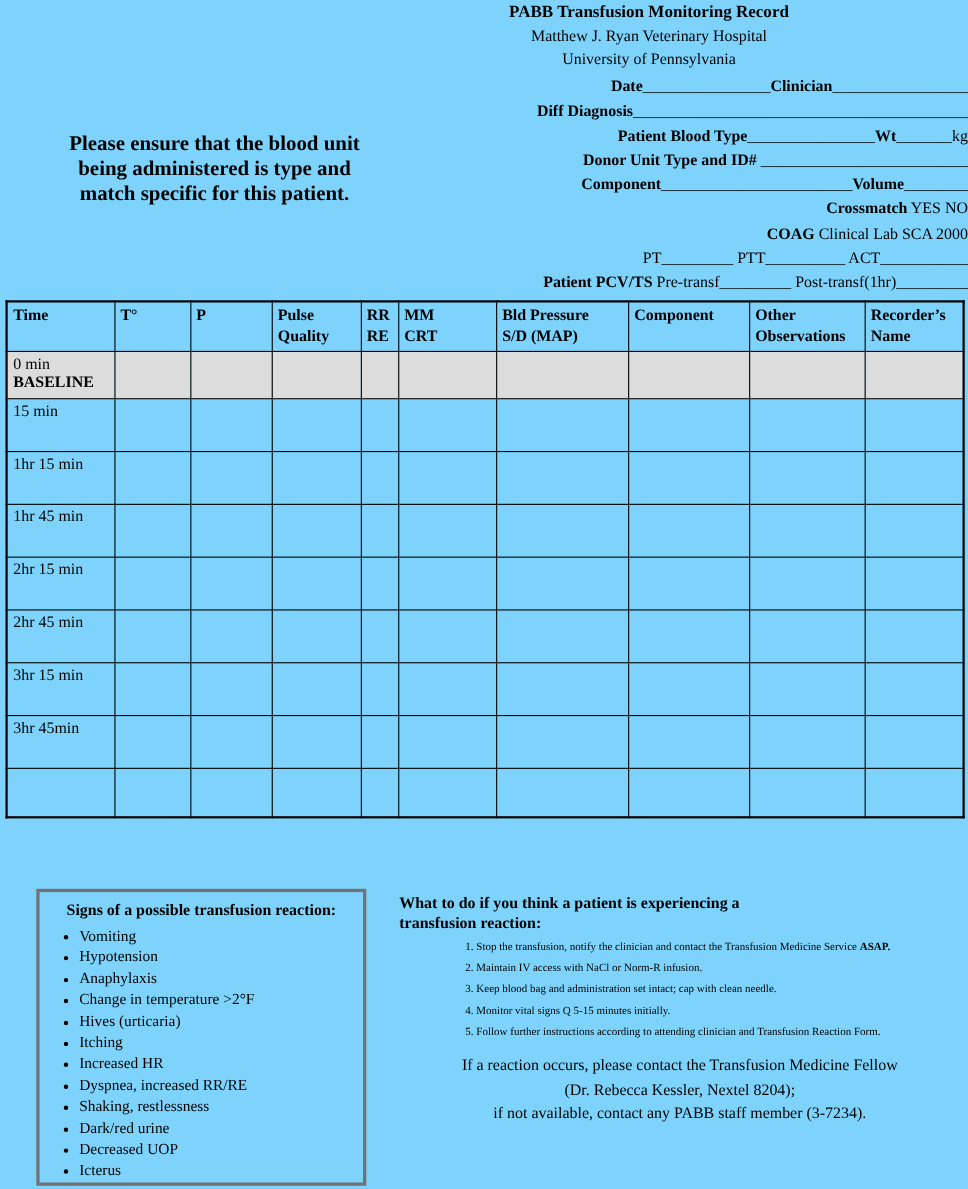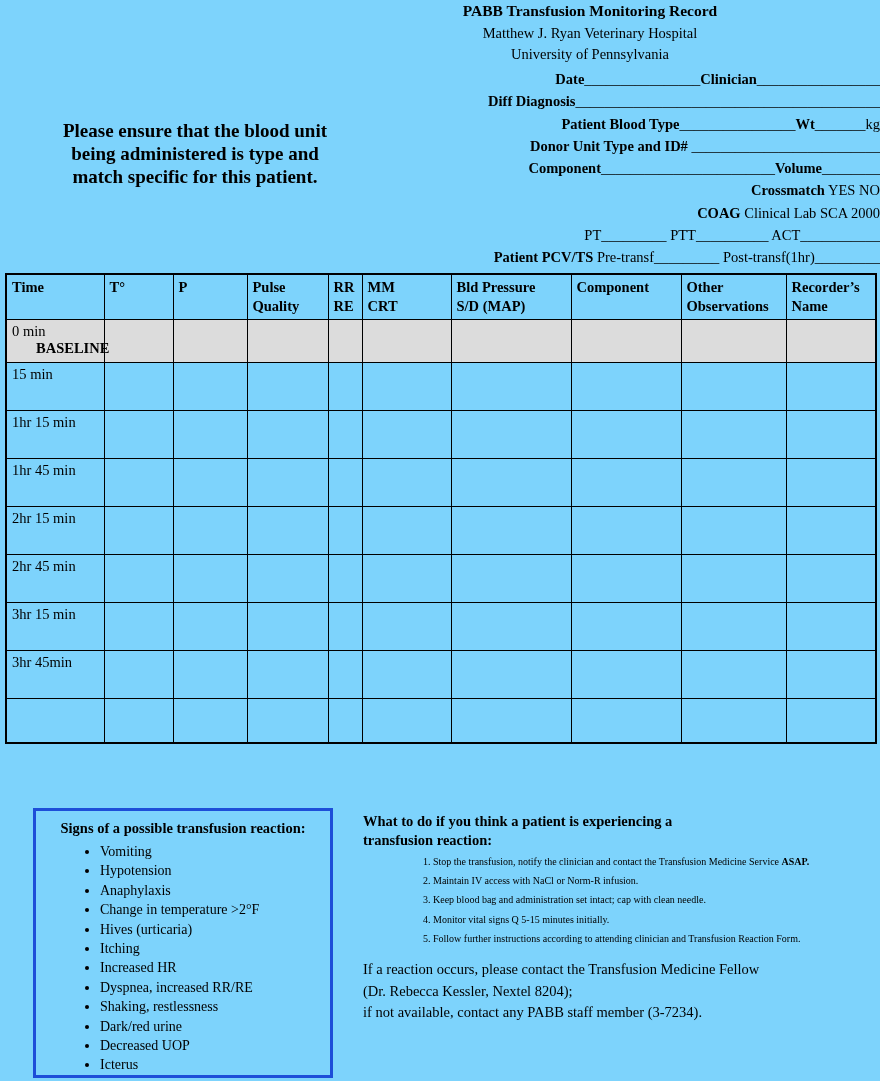--- a/index.html
+++ b/index.html
@@ -24,36 +24,36 @@
   
   table.monitor-table{position:absolute;left:5px;top:273px;width:870px;
         border-collapse:collapse;table-layout:fixed;border:2px solid #000;}
   .monitor-table th,.monitor-table td{border:1px solid #000;vertical-align:top;
         padding:3px 5px;font-size:14.5px;text-align:left;}
   .monitor-table th{font-weight:bold;white-space:pre-line;line-height:19px;}
   .monitor-table thead tr{height:41px;}
   .monitor-table tbody tr{height:48px;}
   .monitor-table tbody tr:first-child{height:43px;border-radius:15px;}
   .monitor-table tbody tr:last-child{height:44px;}
-  .time2{font-weight:bold;margin-left:24px;}
+  .time2{font-weight:bold;}
 
   
   .signs-box{position:absolute;left:33px;top:808px;width:300px;height:270px;
-        border:3px solid #1d4ed8;box-sizing:border-box;}
+        border:3px solid #737373;box-sizing:border-box;}
   .signs-title{font-weight:bold;font-size:14.5px;text-align:center;margin-top:9px;}
-  .signs-box ul{margin:5px 0 0 0;padding-left:64px;}
+  .signs-box ul{margin:5px 0 0 0;padding-left:36px;}
   .signs-box li{font-size:14px;line-height:19.4px;}
 
   
   .instructions{position:absolute;left:363px;top:812px;width:510px;}
   .inst-heading{font-weight:bold;font-size:14.5px;line-height:18.5px;white-space:pre-line;}
   .instructions ol{margin:3px 0 0 0;padding-left:70px;}
   .instructions li{font-size:10px;line-height:19.2px;}
   .inst-footer{margin-top:11px;}
-  .inst-footer div{font-size:14.5px;line-height:21.5px;}
+  .inst-footer div{font-size:14.5px;line-height:21.5px;text-align:center;}
 </style>
 </head>
 <body>
 
 <div class="page">
 
   <div class="header">
     <div class="title">PABB Transfusion Monitoring Record</div>
     <div class="subtitle">Matthew J. Ryan Veterinary Hospital</div>
     <div class="subtitle">University of Pennsylvania</div>

